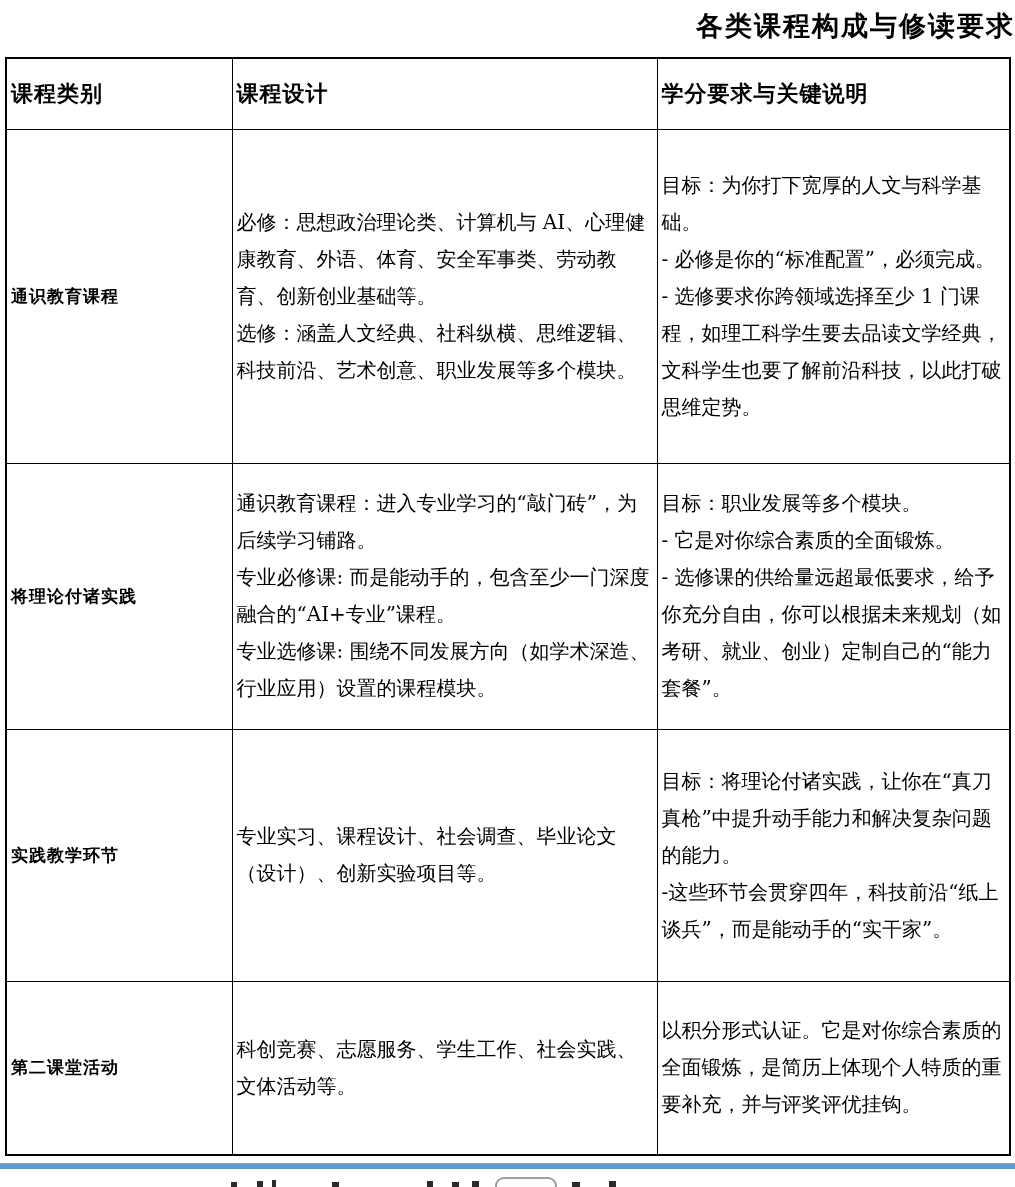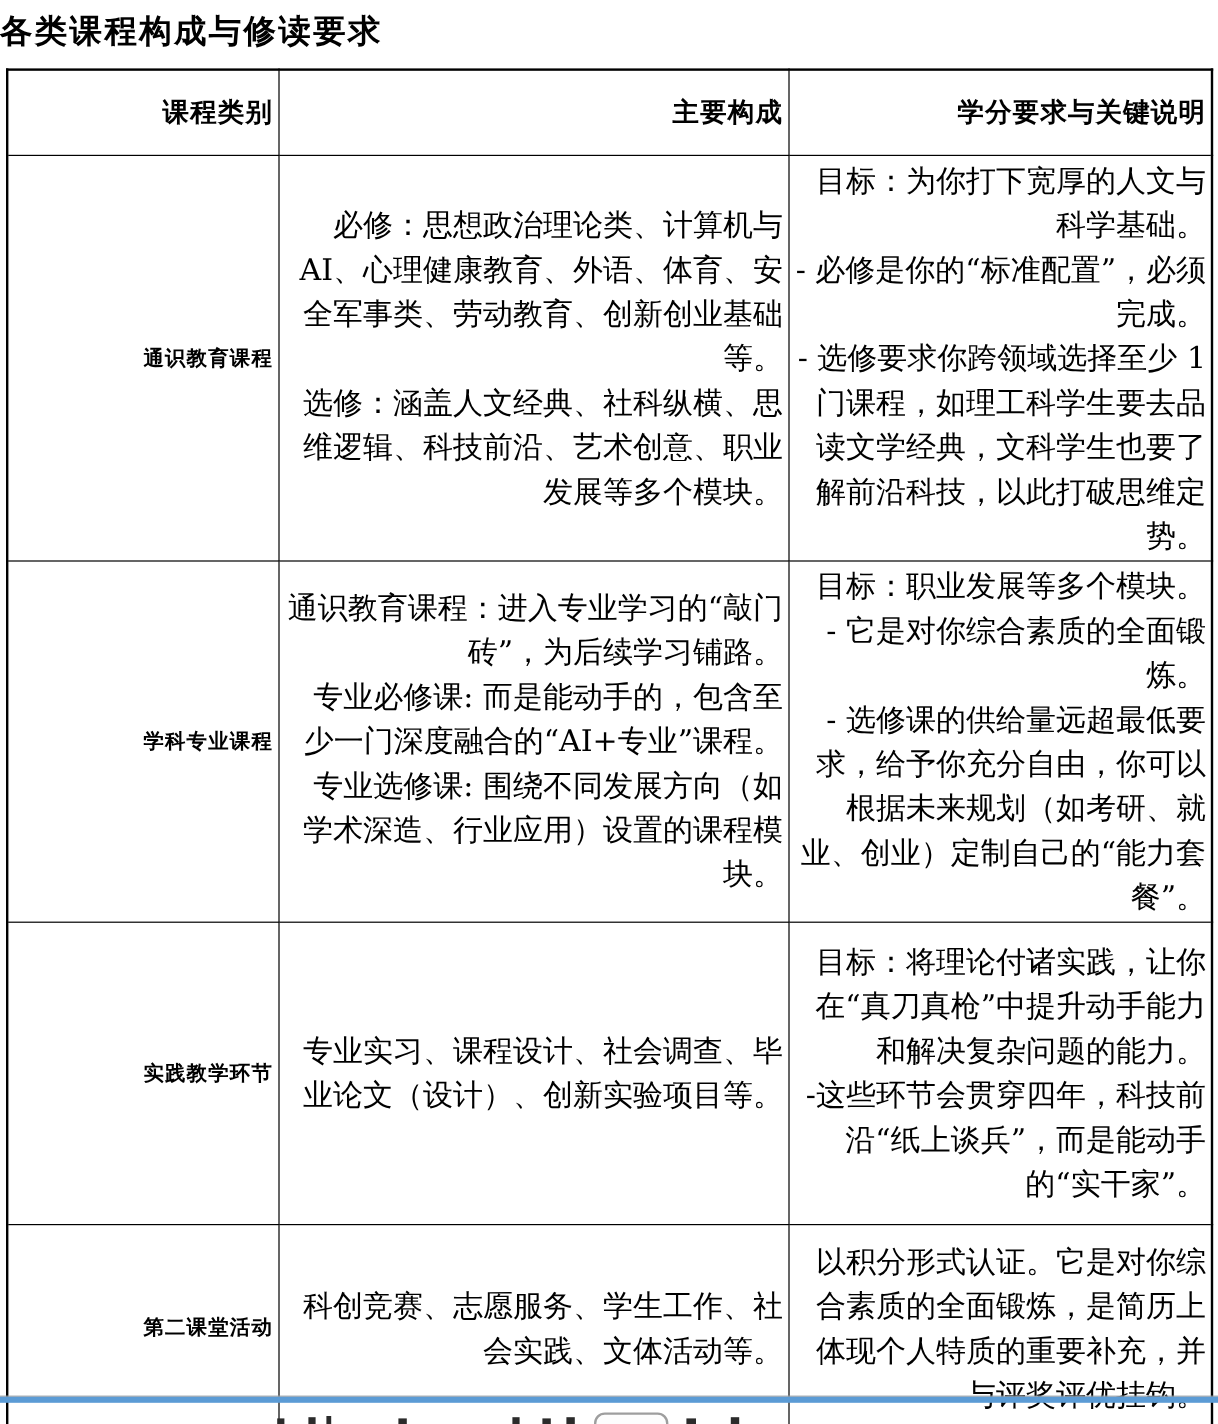--- a/index.html
+++ b/index.html
@@ -1,30 +1,30 @@
 <!DOCTYPE html>
 <html><head>
 <meta charset="utf-8">
 <style>
   html,body{margin:0;padding:0;background:#fff;}
   #page{position:relative;width:1015px;height:1187px;background:#ffffff;overflow:hidden;
         font-family:"DejaVu Serif","Liberation Serif",serif;color:#000;}
-  #doc-title{position:absolute;top:8px;left:0;width:1015px;text-align:left;
+  #doc-title{position:absolute;top:8px;left:0;width:1015px;text-align:right;
              font-family:"DejaVu Sans","Liberation Sans",sans-serif;
              font-weight:700;font-size:27px;letter-spacing:2px;}
   table.course-table{position:absolute;top:57px;left:5px;border-collapse:collapse;
              table-layout:fixed;width:1004px;}
   table.course-table td,table.course-table th{border:1px solid #000;vertical-align:middle;
-             text-align:right;padding:2px 4px;overflow:hidden;}
+             text-align:left;padding:2px 4px;overflow:hidden;}
   table.course-table{border:2px solid #000;}
   th.hdr{font-family:"DejaVu Sans","Liberation Sans",sans-serif;
          font-weight:700;font-size:22px;letter-spacing:1px;}
   td.cat{font-family:"DejaVu Sans","Liberation Sans",sans-serif;
          font-weight:700;font-size:17px;letter-spacing:1px;}
-  td.body{font-size:25px;line-height:37px;}
+  td.body{font-size:20px;line-height:37px;}
   td.body p{margin:0;}
   tr.hdr-row{height:71px;}
   tr.r1{height:334px;}
   tr.r2{height:266px;}
   tr.r3{height:252px;}
   tr.r4{height:174px;}
   
   #bottom-gray-rule{position:absolute;top:1163px;left:0;width:1015px;height:1px;background:#9aa0a6;}
   #bottom-blue-rule{position:absolute;top:1164px;left:0;width:1015px;height:5px;background:#5b9bd5;}
   
@@ -41,39 +41,39 @@
 
   <table class="course-table">
     <colgroup>
       <col style="width:226px">
       <col style="width:425px">
       <col style="width:353px">
     </colgroup>
     <tbody>
         <tr class="hdr-row">
       <th class="hdr">课程类别</th>
-      <th class="hdr">主要构成</th>
+      <th class="hdr">课程设计</th>
       <th class="hdr">学分要求与关键说明</th>
     </tr>
 
     <tr class="r1">
       <td class="cat">通识教育课程</td>
       <td class="body">
         <p>必修：思想政治理论类、计算机与 AI、心理健康教育、外语、体育、安全军事类、劳动教育、创新创业基础等。</p>
         <p>选修：涵盖人文经典、社科纵横、思维逻辑、科技前沿、艺术创意、职业发展等多个模块。</p>
       </td>
       <td class="body">
         <p>目标：为你打下宽厚的人文与科学基础。</p>
         <p>- 必修是你的“标准配置”，必须完成。</p>
         <p>- 选修要求你跨领域选择至少 1 门课程，如理工科学生要去品读文学经典，文科学生也要了解前沿科技，以此打破思维定势。</p>
       </td>
     </tr>
 
     <tr class="r2">
-      <td class="cat">学科专业课程</td>
+      <td class="cat">将理论付诸实践</td>
       <td class="body">
         <p>通识教育课程：进入专业学习的“敲门砖”，为后续学习铺路。</p>
         <p>专业必修课: 而是能动手的，包含至少一门深度融合的“AI+专业”课程。</p>
         <p>专业选修课: 围绕不同发展方向（如学术深造、行业应用）设置的课程模块。</p>
       </td>
       <td class="body">
         <p>目标：职业发展等多个模块。</p>
         <p>- 它是对你综合素质的全面锻炼。</p>
         <p>- 选修课的供给量远超最低要求，给予你充分自由，你可以根据未来规划（如考研、就业、创业）定制自己的“能力套餐”。</p>
       </td>

